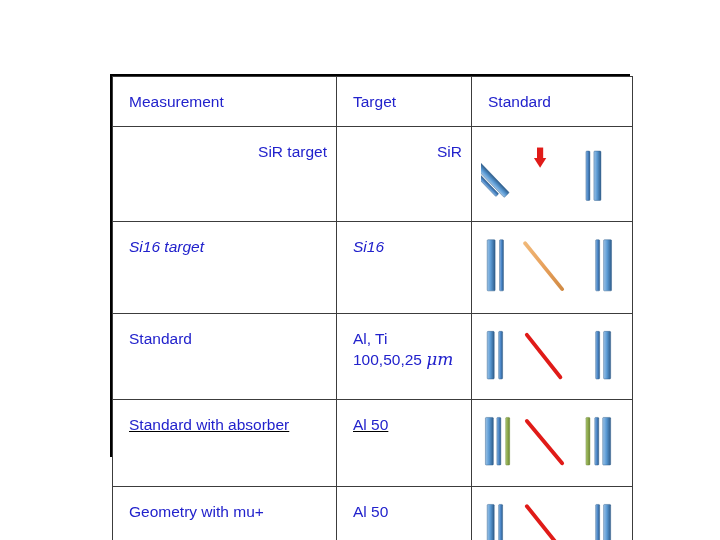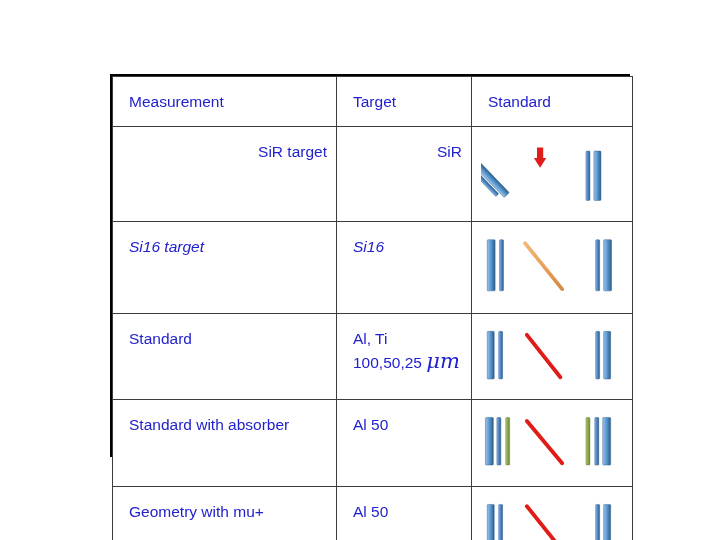--- a/index.html
+++ b/index.html
@@ -45,28 +45,28 @@
   table.mtable td.c-geometry    { width: 161px; }
 
   .cell-text {
     color: #2222cc;
     font-size: 15.5px;
     line-height: 1.22;
     padding: 7px 0 0 7px;
     white-space: pre-line;
   }
   .cell-text.hdr { font-size: 15.5px; }
-  .mu { font-family: "DejaVu Serif", serif; font-style: italic; font-size: 21px; }
+  .mu { font-family: "DejaVu Serif", serif; font-style: italic; font-size: 17px; }
 
   
   tr.r-head td { height: 31px; }
   tr.r-0 td { height: 76px; text-align: right; }
   tr.r-1 td { height: 73px; font-style: italic; }
   tr.r-2 td { height: 67px; }
-  tr.r-3 td { height: 68px; }
+  tr.r-3 td { height: 68px; text-decoration: underline; }
   tr.r-4 td { height: 68px; }
 
   
   .geo {
     position: relative;
     width: 100%;
     height: 100%;
     overflow: hidden;
   }
   .geo svg { display: block; width: 100%; height: 100%; }

